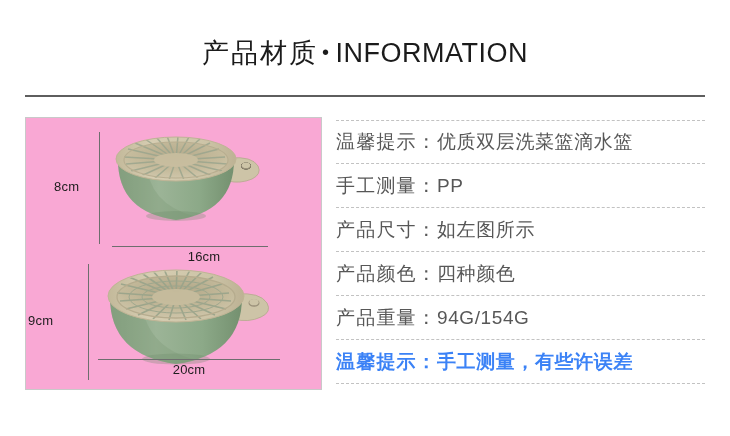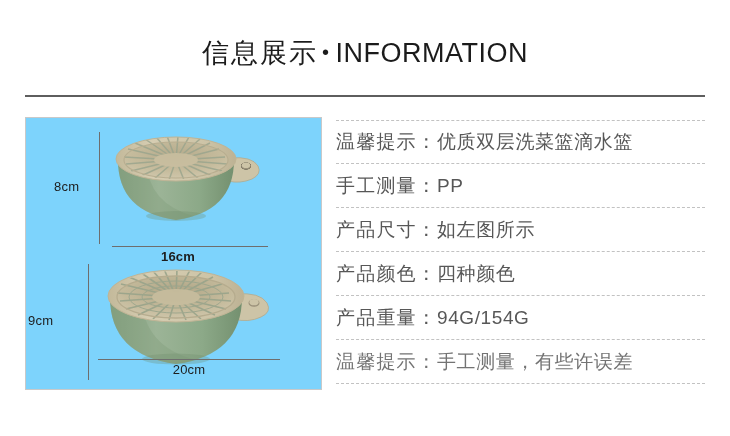--- a/index.html
+++ b/index.html
@@ -56,21 +56,21 @@
   }
 
   
   .image-panel {
     position: absolute;
     left: 25px;
     top: 117px;
     width: 297px;
     height: 273px;
     border: 1px solid #c9c9c9;
-    background: #7dd3fc;
+    background: #f9a8d4;
     box-sizing: border-box;
   }
 
   .basket-block {
     position: absolute;
     left: 0;
     width: 297px;
   }
   .basket-block.top { top: 4px; height: 134px; }
   .basket-block.bottom { top: 138px; height: 133px; }
@@ -129,31 +129,32 @@
     position: absolute;
     left: 0;
     top: 50%;
     transform: translateY(-50%);
     font-size: 19px;
     color: #575757;
     letter-spacing: 0.6px;
     line-height: 22px;
   }
   .spec-row.note .spec-text {
-    color: #737373;
+    color: #3b82f6;
+    font-weight: bold;
   }
   .spec-label { letter-spacing: 1.2px; }
   .spec-value { letter-spacing: 0.6px; }
 </style>
 </head>
 <body>
 
 <div class="header">
   <div class="header-title">
-    <span class="cn">信息展示</span><span class="dot">•</span><span class="en">INFORMATION</span>
+    <span class="cn">产品材质</span><span class="dot">•</span><span class="en">INFORMATION</span>
   </div>
 </div>
 <div class="header-rule"></div>
 
 <div class="image-panel">
 
   <div class="basket-block top">
 
     <div class="v-measure" style="left:73px; top:10px; height:112px;"></div>
     <div class="v-label" style="left:28px; top:57px;">8cm</div>
@@ -221,21 +222,21 @@
           <line x1="72" y1="30" x2="22" y2="34"></line>
         </g>
         <ellipse cx="72" cy="30" rx="22" ry="7" fill="#c9bfa0"></ellipse>
       </g>
 
       <ellipse cx="72" cy="30" rx="52" ry="18" fill="none" stroke="#b8ae90" stroke-width="1.2"></ellipse>
       <ellipse cx="72" cy="29" rx="60" ry="22" fill="none" stroke="#bfb495" stroke-width="1"></ellipse>
     </svg>
 
     <div class="h-measure" style="left:86px; top:124px; width:156px;"></div>
-    <div class="h-label" style="left:74px; top:127px; width:156px;font-weight:bold;">16cm</div>
+    <div class="h-label" style="left:100px; top:127px; width:156px;">16cm</div>
   </div>
 
   <div class="basket-block bottom">
 
     <div class="v-measure" style="left:62px; top:8px; height:116px;"></div>
     <div class="v-label" style="left:2px; top:57px;">9cm</div>
 
     <svg class="basket-svg" style="left:68px; top:6px;" width="190" height="120" viewBox="0 0 190 120">
       <defs>
         <linearGradient id="bowlG2" x1="0" y1="0" x2="1" y2="0">

